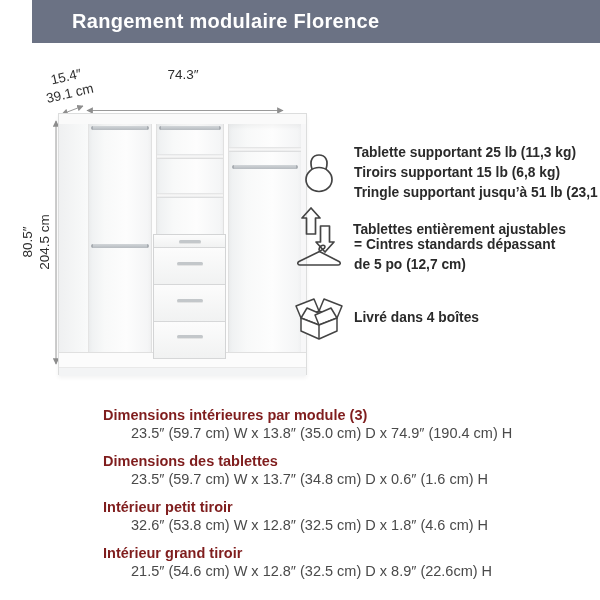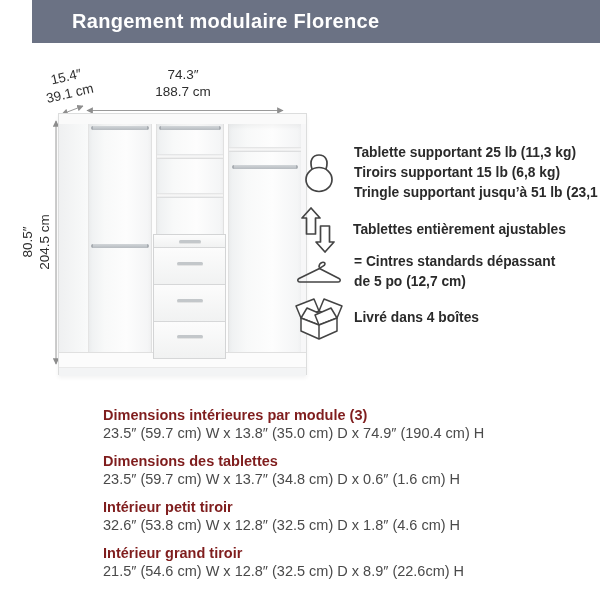--- a/index.html
+++ b/index.html
@@ -71,36 +71,35 @@
   .plinth{position:absolute;left:0;top:238px;width:100%;height:15px;background:#fcfcfc;border-top:1px solid #e0e0e0;box-sizing:border-box;}
   .baseband{position:absolute;left:0;top:253px;width:100%;height:9px;background:#f3f4f5;border-top:1px solid #e9e9e9;box-sizing:border-box;}
   
   .feature{position:absolute;left:294px;display:flex;align-items:center;gap:10px;}
   .f-icon{width:50px;display:flex;justify-content:center;align-items:center;flex-shrink:0;}
   .f-text{font-size:13.8px;line-height:20px;font-weight:600;color:#2a2a2a;white-space:nowrap;}
   
   .specs{position:absolute;left:103px;top:406px;width:470px;}
   .spec-block{margin-bottom:10px;}
   .spec-title{font-size:14.5px;line-height:18px;font-weight:700;color:#7f1d1d;}
-  .spec-value{font-size:14.5px;line-height:18px;font-weight:400;color:#4a4a4a;}
+  .spec-value{font-size:14.5px;line-height:18px;font-weight:400;color:#4a4a4a;margin-left:28px;}
 </style>
 </head>
 <body>
 
 <div class="header" style="background: rgb(107, 114, 132);">
   <h1 class="title">Rangement modulaire Florence</h1>
 </div>
 
 <div class="dim-label dim-depth">
   <div>15.4″</div>
   <div>39.1 cm</div>
 </div>
 <div class="dim-label dim-width">
   <div>74.3″</div>
-  <div>188.7 cm</div>
 </div>
 <div class="dim-label dim-height">
   <div>80.5″</div>
   <div>204.5 cm</div>
 </div>
 
 <svg class="arrows-svg" width="600" height="400" viewBox="0 0 600 400">
   <defs>
     <marker id="arr" viewBox="0 0 10 10" refX="9" refY="5" markerWidth="6.5" markerHeight="6.5" orient="auto-start-reverse">
       <path d="M0,0 L10,5 L0,10 Z" fill="#8e8e8e"></path>
@@ -169,21 +168,21 @@
     <svg width="38" height="48" viewBox="0 0 38 48" fill="none" stroke="#444444" stroke-width="1.7" stroke-linejoin="round">
       <path d="M11,2 L20,12 L15.5,12 L15.5,28 L6.5,28 L6.5,12 L2,12 Z"></path>
       <path d="M25,46 L34,36 L29.5,36 L29.5,20 L20.5,20 L20.5,36 L16,36 Z"></path>
     </svg>
   </span>
   <div class="f-text">
     <div>Tablettes entièrement ajustables</div>
   </div>
 </div>
 
-<div class="feature" style="top:252px;">
+<div class="feature" style="top:235px;">
   <span class="f-icon">
     <svg width="48" height="30" viewBox="0 0 48 30" fill="none" stroke="#444444" stroke-width="1.6" stroke-linecap="round" stroke-linejoin="round">
       <path d="M24,10 C24,5 30,4 30,7 C30,9 26.5,9.5 24.5,11.5"></path>
       <path d="M24.5,11.5 L44,21.5 C46,22.6 45.4,25 43.3,25 L4.7,25 C2.6,25 2,22.6 4,21.5 Z"></path>
     </svg>
   </span>
   <div class="f-text">
     <div>= Cintres standards dépassant</div>
     <div>de 5 po (12,7 cm)</div>
   </div>

